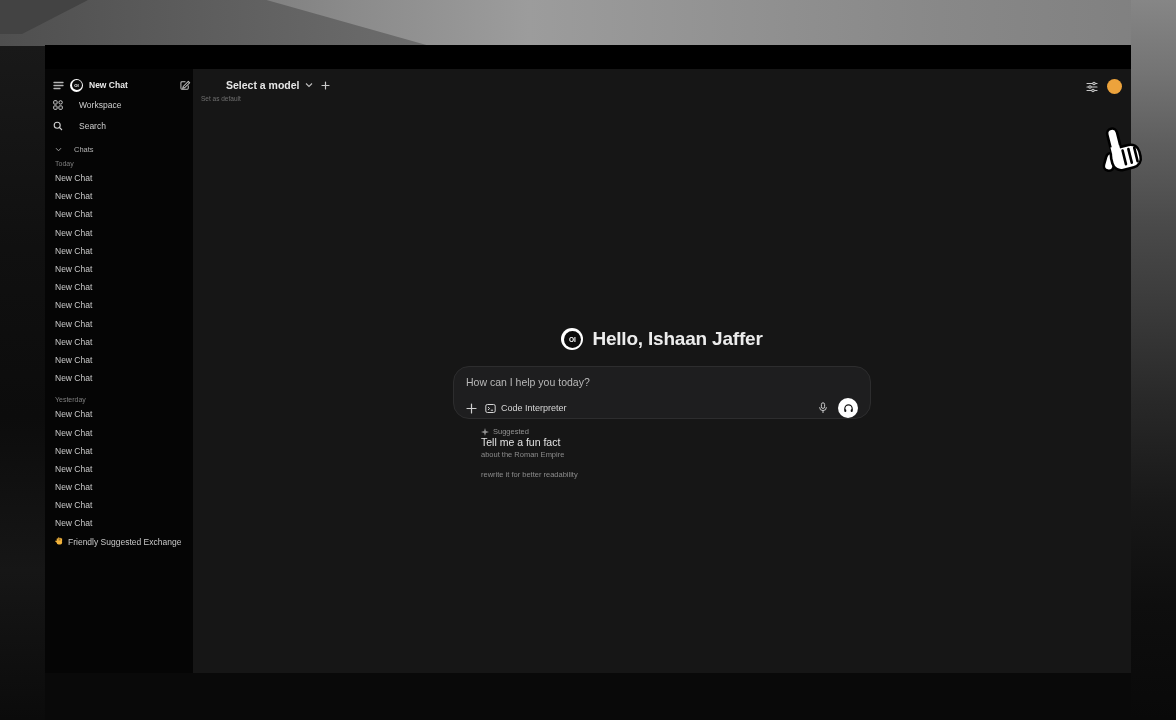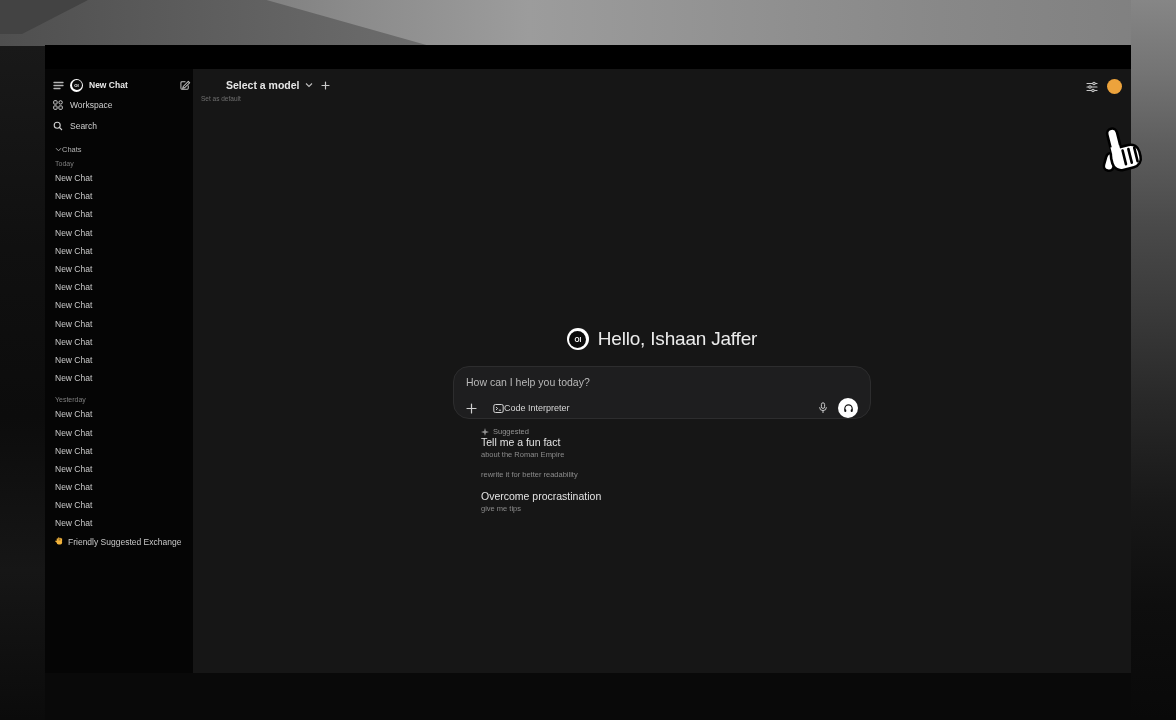--- a/index.html
+++ b/index.html
@@ -25,47 +25,47 @@
   .app-body { display:flex; height:604px; }
 
   
   .sidebar { width:148px; min-width:148px; background:#050505; padding:8px 2px 0 8px; overflow:hidden; }
   .sb-header { display:flex; align-items:center; gap:6px; height:16px; }
   .sb-title { font-size:8.5px; font-weight:700; color:#ebebeb; flex:0 0 auto; }
   .sb-spacer { flex:1; }
   .icon { display:inline-flex; align-items:center; justify-content:center; }
   .logo-badge { width:13px; height:13px; border-radius:50%; background:#fff; display:flex; align-items:center; justify-content:center; }
   .logo-badge .inner { width:10px; height:10px; border-radius:50%; background:#0b0b0b; color:#fff; font-size:4.2px; font-weight:700; display:flex; align-items:center; justify-content:center; letter-spacing:0; }
-  .sb-nav-row { display:flex; align-items:center; gap:7px; height:19px; margin-top:2px; color:#cfcfcf; font-size:8.5px; font-weight:500; border-radius:4px; cursor:pointer; }
-  .sb-chats-header { display:flex; align-items:center; gap:0; height:12px; margin-top:8px; padding-left:2px; color:#b2b2b2; font-size:7.5px; font-weight:500; cursor:pointer; }
+  .sb-nav-row { display:flex; align-items:center; gap:16px; height:19px; margin-top:2px; color:#cfcfcf; font-size:8.5px; font-weight:500; border-radius:4px; cursor:pointer; }
+  .sb-chats-header { display:flex; align-items:center; gap:12px; height:12px; margin-top:8px; padding-left:2px; color:#b2b2b2; font-size:7.5px; font-weight:500; cursor:pointer; }
   .section-label { font-size:7px; color:#7f7f7f; margin:9px 0 2px 2px; }
   .section-label.first { margin-top:5px; }
   .chat-item { height:18.2px; display:flex; align-items:center; gap:4px; font-size:8.5px; color:#c9c9c9; padding-left:2px; border-radius:4px; cursor:pointer; white-space:nowrap; }
   .hand-emoji { display:inline-flex; width:9px; height:9px; }
 
   
   .main { position:relative; flex:1; background:#161616; }
   .model-selector { position:absolute; left:8px; top:10px; }
   .model-row { display:flex; align-items:center; gap:5px; cursor:pointer; }
   .model-label { font-size:10.5px; font-weight:700; color:#e6e6e6;padding-left:25px; }
   .model-hint { font-size:6.5px; color:#6f6f6f; margin-top:4px; cursor:pointer; }
   .header-right { position:absolute; right:9px; top:10px; display:flex; align-items:center; gap:9px; }
   .avatar { width:15px; height:15px; border-radius:50%; cursor:pointer; }
 
   .center-stack { position:absolute; left:50%; transform:translateX(-50%); top:259px; width:418px; }
   .greeting { display:flex; align-items:center; justify-content:center; gap:9px; margin-bottom:16px; }
   .greet-logo { width:22px; height:22px; border-radius:50%; background:#fff; display:flex; align-items:center; justify-content:center; }
   .greet-logo .inner { width:17px; height:17px; border-radius:50%; background:#0b0b0b; color:#fff; font-size:6.5px; font-weight:700; display:flex; align-items:center; justify-content:center; }
-  .greet-text { font-size:19px; font-weight:400; color:#ececec; letter-spacing:-0.2px; }
+  .greet-text { font-size:19px; font-weight:700; color:#ececec; letter-spacing:-0.2px; }
 
   .composer { background:#1e1e1f; border:1px solid #2d2d2e; border-radius:16px; padding:9px 12px 8px 12px; height:53px; }
   .composer textarea { width:100%; height:15px; background:transparent; border:none; outline:none; resize:none; color:#e5e5e5; font-size:10.5px; font-family:inherit; }
   .composer textarea::placeholder { color:#b9b9b9; opacity:1; }
   .composer-row { display:flex; align-items:center; margin-top:3px; }
-  .chip { display:flex; align-items:center; margin-left:16px; color:#d6d6d6; font-size:9px; font-weight:500; cursor:pointer; }
+  .chip { display:flex; align-items:center; gap:5px; margin-left:8px; color:#d6d6d6; font-size:9px; font-weight:500; cursor:pointer; }
   .composer-right { margin-left:auto; display:flex; align-items:center; gap:10px; }
   .hp-btn { width:20px; height:20px; border-radius:50%; background:#fff; display:flex; align-items:center; justify-content:center; cursor:pointer; }
 
   .suggested { margin-top:8px; padding-left:28px; }
   .suggested-label { display:flex; align-items:center; gap:4px; font-size:7.5px; color:#929292; }
   .sugg-item { margin-bottom:11px; cursor:pointer; }
   .sugg-title { font-size:10.5px; font-weight:500; color:#e3e3e3; }
   .sugg-sub { font-size:7.5px; color:#8b8b8b; margin-top:2px; }
 
   .cursor { position:absolute; left:1098px; top:122px; width:54px; height:60px; pointer-events:none; z-index:50; }
@@ -271,24 +271,20 @@
               <span>Suggested</span>
             </div>
             <div>
                 <div class="sugg-item">
                   <div class="sugg-title">Tell me a fun fact</div>
                   <div class="sugg-sub">about the Roman Empire</div>
                 </div>
                 <div class="sugg-item">
                   <div class="sugg-sub">rewrite it for better readability</div>
                 </div>
-                <div class="sugg-item">
-                  <div class="sugg-title">Overcome procrastination</div>
-                  <div class="sugg-sub">give me tips</div>
-                </div>
               </div>
           </div>
         </div>
 
       </div>
     </div>
   </div>
 
   <svg class="cursor" viewBox="0 0 54 60">
     <g transform="rotate(-14 27 30)">

